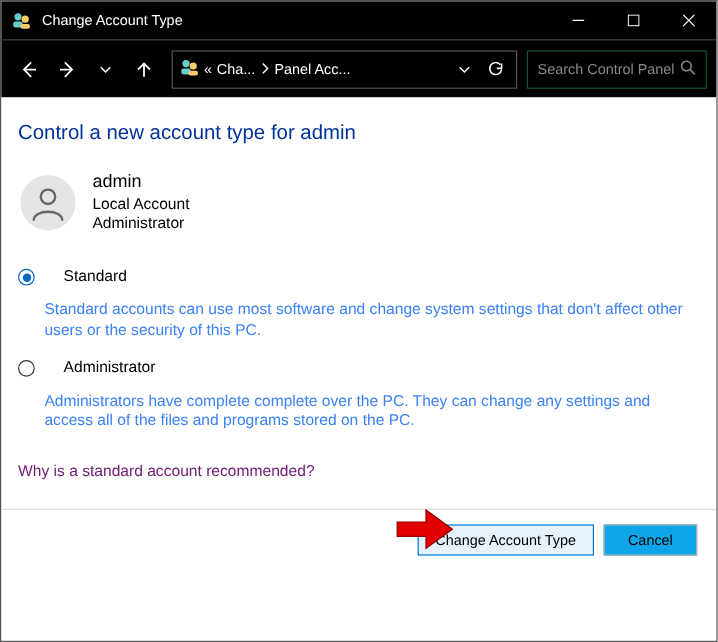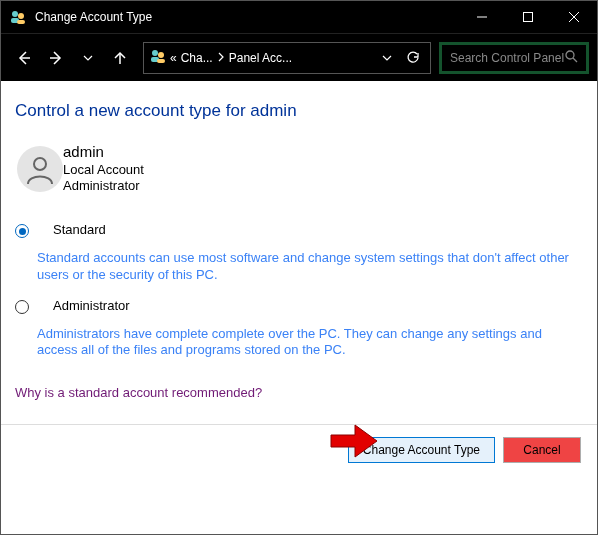--- a/index.html
+++ b/index.html
@@ -45,45 +45,45 @@
       font-size: 12px;
       gap:4px;
       min-width: 0;
     }
     .addr-main { flex:1; display:flex; align-items:center; gap:4px; min-width:0; overflow:hidden; }
     .addr-seg { white-space:nowrap; }
     .addr-ctl { width:22px; display:flex; justify-content:center; flex-shrink:0; }
     .search-box {
       width: 150px;
       height: 32px;
-      border: 3px solid #14532d;
+      border: 1px solid #14532d;
       display: flex;
       align-items: center;
       padding: 0 8px;
       color:#888;
       font-size:12px;
       justify-content: space-between;
     }
     .content { padding: 20px 16px 10px 14px; }
     .heading { color: #003399; font-size: 17px; font-weight: 400; margin-bottom: 22px; }
-    .user-row { display:flex; align-items:center; margin-bottom: 28px; padding-left: 2px;}
+    .user-row { display:flex; align-items:center; gap:14px; margin-bottom: 28px; padding-left: 2px;}
     .avatar { width: 46px; height:46px; border-radius:50%; background:#e4e4e4; display:flex; align-items:center; justify-content:center; }
     .user-meta { font-size:13px; line-height:1.25; color:#000; }
     .user-name { font-size:15px; }
     .options { padding-left: 0px; }
     .option { display:flex; align-items:flex-start; gap:24px; margin-bottom:12px; }
     .radio-outer { width:14px; height:14px; border:1.5px solid #333; border-radius:50%; margin-top:2px; display:flex; align-items:center; justify-content:center; flex-shrink:0;}
     .radio-outer.selected { border-color:#0067c0; }
     .radio-inner { width:7px; height:7px; background:#0067c0; border-radius:50%; }
     .opt-label { font-size:13px; color:#000; }
     .opt-desc { color:#3b82f6; font-size:13px; padding-left:22px; margin-top:1px; line-height:1.28; margin-bottom: 14px; }
     .link { color:#701a75; font-size:13px; margin-top:12px; display:inline-block; }
     .divider { border:none; border-top:1px solid #ddd; margin-top:14px; }
     .button-row { display:flex; justify-content:flex-end; gap:8px; padding:12px 16px; position:relative;}
-    .btn { height:26px; min-width:78px; padding:0 14px; background:#ef4444; border:1px solid #adadad; font-size:12px; display:flex; align-items:center; justify-content:center; }
+    .btn { height:26px; min-width:78px; padding:0 14px; background:#0ea5e9; border:1px solid #adadad; font-size:12px; display:flex; align-items:center; justify-content:center; }
     .btn.primary { border:1.5px solid #0078d4; background:#e5f1fb; }
     .annot-arrow { position:absolute; left:326px; top:-6px; pointer-events:none; }
   </style>
 </head>
 <body>
 
 <div class="titlebar">
   <span class="app-icon">
     <svg width="16" height="16" viewBox="0 0 16 16">
         <circle cx="5" cy="5" r="3" fill="#6cc"></circle>

